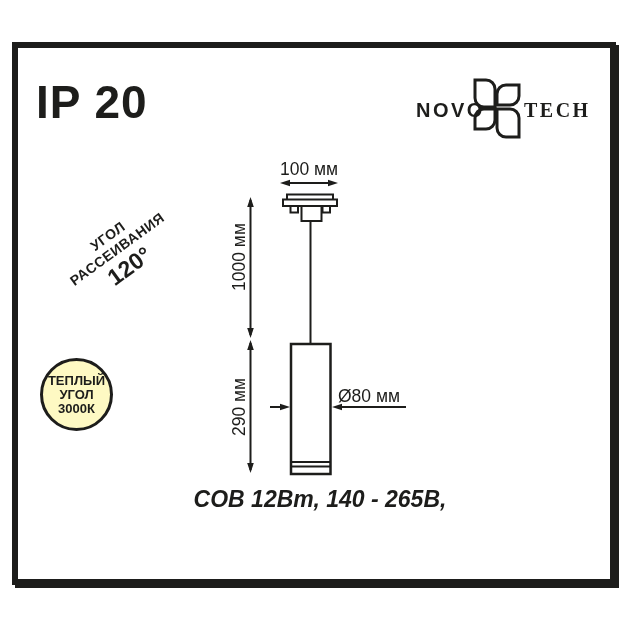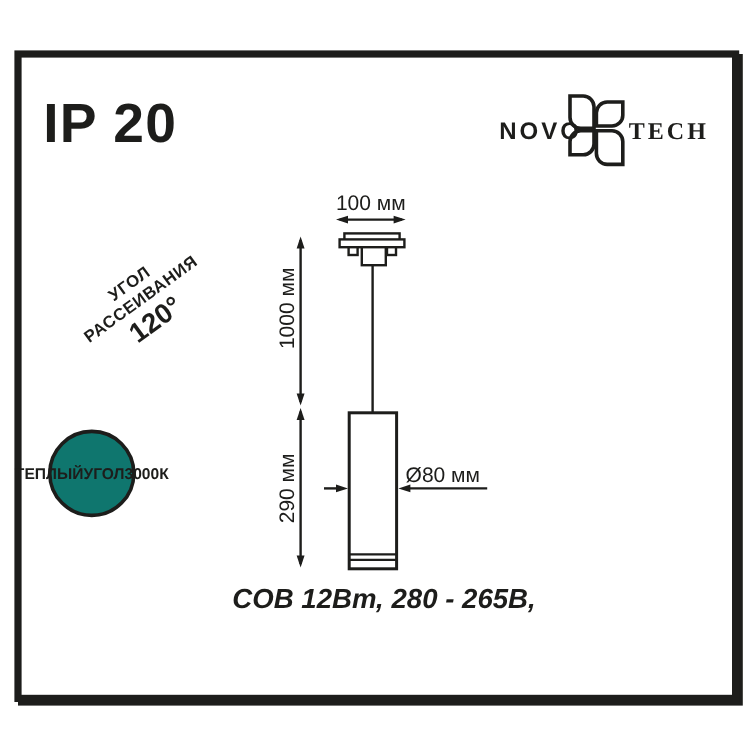--- a/index.html
+++ b/index.html
@@ -49,22 +49,23 @@
     text-align: center;
     font-weight: bold;
   }
   .beam-angle .ba-line { font-size: 14px; line-height: 16px; letter-spacing: 0.5px; }
   .beam-angle .ba-big { font-size: 23px; line-height: 25px; margin-top: 1px; }
   .badge {
     position: absolute;
     box-sizing: border-box;
     border: 3px solid #1d1d1b;
     border-radius: 50%;
-    background: #0f766e;
+    background: #fef9c3;
     display: flex;
+    flex-direction: column;
     align-items: center;
     justify-content: center;
     text-align: center;
   }
   .badge-warm {
     left: 40px; top: 358px;
     width: 73px; height: 73px;
     font-size: 13px;
     font-weight: bold;
     line-height: 14px;
@@ -160,16 +161,16 @@
   </svg>
 
   <div class="badge badge-warm">
     <div>ТЕПЛЫЙ</div>
     <div>УГОЛ</div>
     <div>3000К</div>
   </div>
 
 
   <div class="specs">
-    <div>COB 12Вт, 280 - 265В,</div>
+    <div>COB 12Вт, 140 - 265В,</div>
   </div>
 
 </div>
 
 </body></html>

